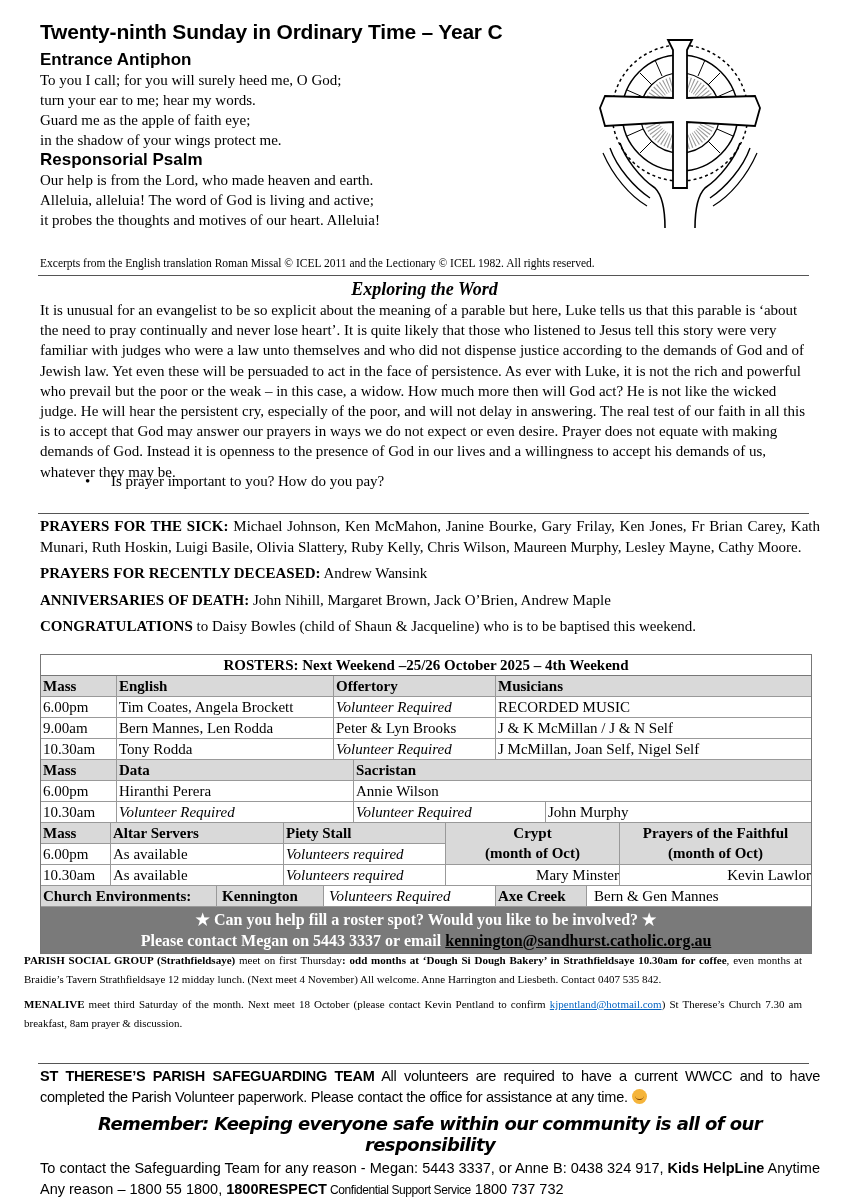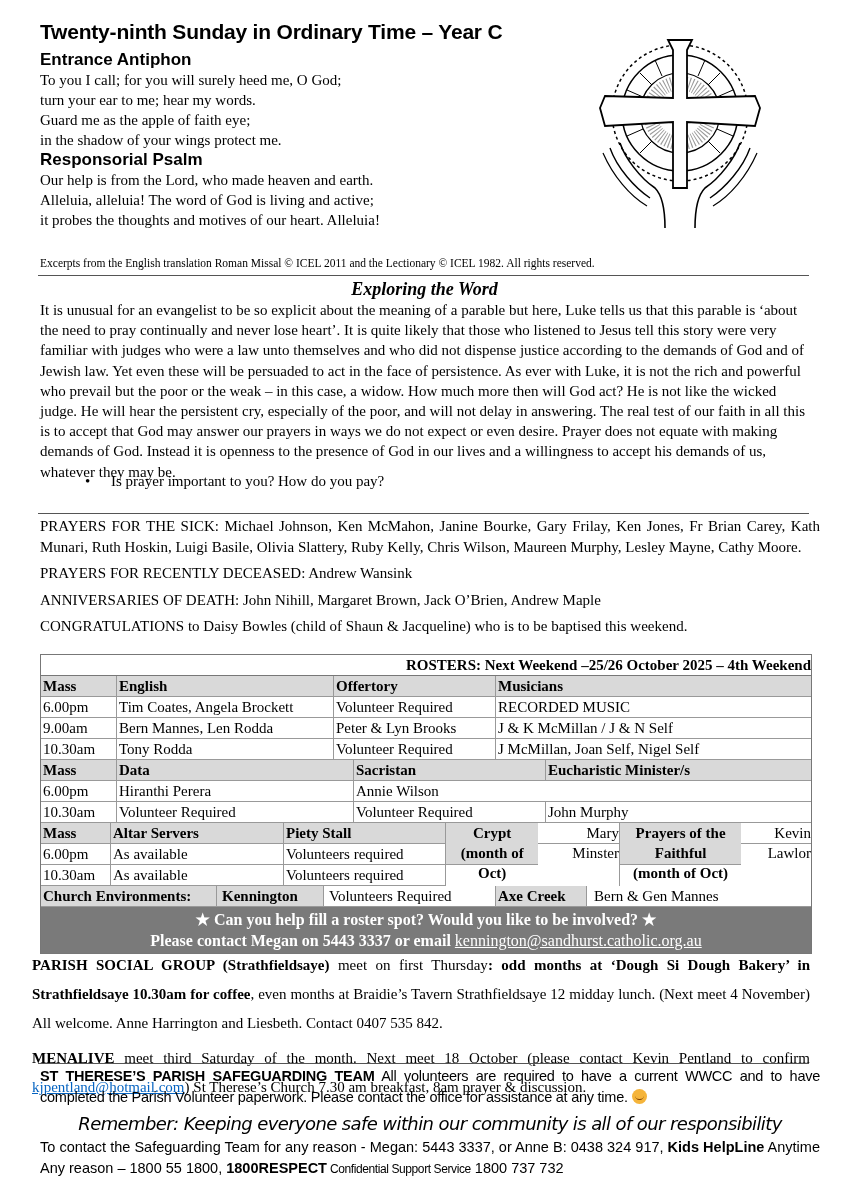--- a/index.html
+++ b/index.html
@@ -11,47 +11,47 @@
     .copyright { position: absolute; left: 40px; top: 257px; font-size: 11.5px; white-space: nowrap; }
     .logo { position: absolute; left: 595px; top: 38px; width: 170px; height: 190px; }
     .rule { position: absolute; left: 38px; width: 771px; height: 0; border-top: 1.5px solid #555; }
     .etw-title { position: absolute; left: 0; width: 849px; top: 279px; text-align: center; font-style: italic; font-weight: bold; font-size: 18px; }
     .etw-body { position: absolute; left: 40px; top: 300px; width: 770px; font-size: 15px; line-height: 20.2px; text-align: left; }
     .bullets { position: absolute; left: 85px; top: 470px; font-size: 15px; line-height: 22px; margin: 0; padding: 0; list-style: none; }
     .bullets li { position: relative; padding-left: 26px; }
     .bullets li::before { content: "\2022"; position: absolute; left: 0; top: 0; }
     .notices { position: absolute; left: 40px; top: 516px; width: 780px; font-size: 15px; line-height: 20.5px; text-align: justify; }
     .notices p { margin: 0 0 6px 0; }
-    .notices b { font-weight: normal; }
+    .notices b { font-weight: bold; }
     
     .roster { position: absolute; left: 40px; top: 654px; width: 770px; border: 1px solid #777; font-size: 15px; }
-    .roster .caption { text-align: right; font-weight: bold; height: 20px; line-height: 20px; border-bottom: 1px solid #777; }
+    .roster .caption { text-align: center; font-weight: bold; height: 20px; line-height: 20px; border-bottom: 1px solid #777; }
     .row { display: flex; height: 20px; line-height: 20px; border-bottom: 1px solid #999; }
     .row > div { border-right: 1px solid #999; padding-left: 2px; white-space: nowrap; overflow: hidden; box-sizing: border-box; }
     .row > div:last-child { border-right: none; }
     .hdr { background: #d9d9d9; font-weight: bold; }
-    .it { }
+    .it { font-style: italic; }
     .block3 { display: flex; }
     .block3 .left { width: 404px; }
     .block3 .left .row > div { }
     .block3 .right { display: flex; width: 366px; border-left: 1px solid #999; box-sizing: border-box; }
-    .colbox { display: flex; flex-direction: row; border-right: 1px solid #999; box-sizing: border-box; }
+    .colbox { display: flex; flex-direction: column; border-right: 1px solid #999; box-sizing: border-box; }
     .colbox:last-child { border-right: none; }
     .colbox .h { background: #d9d9d9; font-weight: bold; text-align: center; height: 41px; line-height: 20px; border-bottom: 1px solid #999; }
     .colbox .v { text-align: right; height: 20px; line-height: 20px; border-bottom: 1px solid #999; }
     .banner { background: #7a7a7a; color: #fff; font-weight: bold; text-align: center; font-size: 16px; line-height: 21px; padding: 2px 0 2px 0; }
-    .banner a { color: #ffffff; font-weight: normal; text-decoration: underline; }
-    .social { position: absolute; left: 32px; top: 951px; width: 778px; font-size: 15px; line-height: 29px; text-align: justify; }
+    .banner a { color: #000000; font-weight: bold; text-decoration: underline; }
+    .social { position: absolute; left: 24px; top: 951px; width: 778px; font-size: 11px; line-height: 19px; text-align: justify; }
     .social p { margin: 0 0 6px 0; }
     .link { color: #0563c1; text-decoration: underline; }
     .safeguard { position: absolute; left: 40px; top: 1066px; width: 780px; font-family: "Liberation Sans", sans-serif; font-size: 14.5px; line-height: 21px; }
     .safeguard .p1 { text-align: justify; letter-spacing: -0.25px; }
     .smile { display: inline-block; width: 15px; height: 15px; border-radius: 50%; background: #f5b43a; vertical-align: -2px; position: relative; margin-left: 4px; }
     .smile::after { content: ""; position: absolute; left: 3px; top: 6px; width: 9px; height: 4px; border-bottom: 1.5px solid #7a3d00; border-radius: 0 0 6px 6px; }
-    .remember { text-align: center; font-style: italic; font-weight: normal; font-size: 18px; margin: 5px 0 3px 0; font-family: "DejaVu Sans", sans-serif; letter-spacing: -0.6px; }
+    .remember { text-align: center; font-style: italic; font-weight: bold; font-size: 18px; margin: 5px 0 3px 0; font-family: "DejaVu Sans", sans-serif; letter-spacing: -0.6px; }
     .contact { text-align: justify; }
     .contact .small { font-size: 12px; letter-spacing: -0.4px; }
   </style>
 </head>
 <body>
 
 <div class="title">Twenty-ninth Sunday in Ordinary Time – Year C</div>
 
 <div class="liturgy">
   <div class="h2">Entrance Antiphon</div>
@@ -144,21 +144,20 @@
     <div style="width:76px">10.30am</div>
     <div style="width:217px">Tony Rodda</div>
     <div style="width:162px" class="it">Volunteer Required</div>
     <div style="width:315px">J McMillan, Joan Self, Nigel Self</div>
   </div>
 
   <div class="row hdr">
     <div style="width:76px">Mass</div>
     <div style="width:237px">Data</div>
     <div style="width:192px">Sacristan</div>
-    <div style="width:265px">Eucharistic Minister/s</div>
   </div>
   <div class="row">
     <div style="width:76px">6.00pm</div>
     <div style="width:237px">Hiranthi Perera</div>
     <div style="width:192px">Annie Wilson</div>
   </div>
   <div class="row">
     <div style="width:76px">10.30am</div>
     <div style="width:237px" class="it">Volunteer Required</div>
     <div style="width:192px" class="it">Volunteer Required</div>

